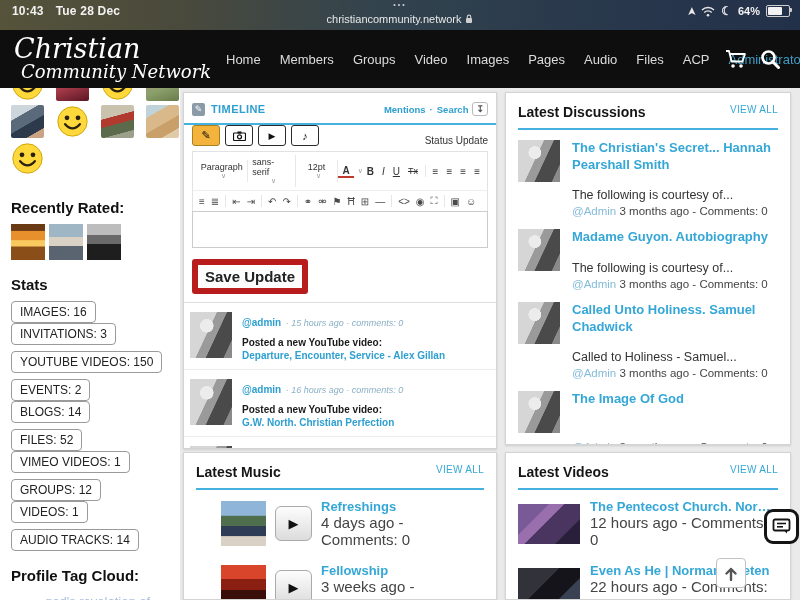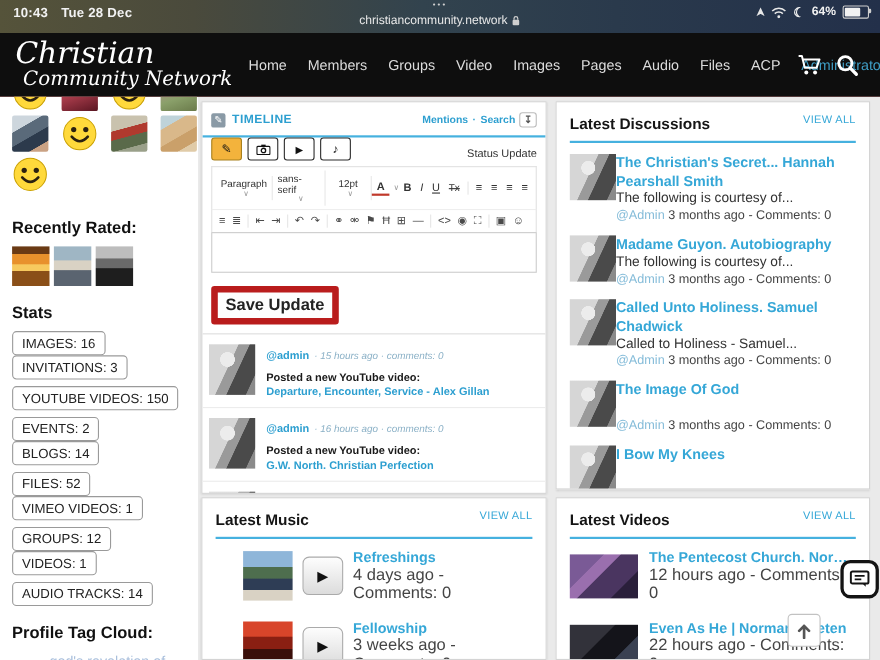--- a/index.html
+++ b/index.html
@@ -1,16 +1,16 @@
 <!DOCTYPE html>
 <html><head>
 <meta charset="utf-8">
 <style>
   html,body{margin:0;padding:0;background:#fff;}
-  .screen{position:relative;width:800px;height:600px;overflow:hidden;background:#b91c1c;font-family:"Liberation Sans",sans-serif;}
+  .screen{position:relative;width:800px;height:600px;overflow:hidden;background:#fde047;font-family:"Liberation Sans",sans-serif;}
 
   
   .statusbar{position:absolute;left:0;top:0;width:800px;height:30px;
     background:linear-gradient(90deg,#55533a 0%,#4a4a3c 22%,#32434e 48%,#2a3a4c 70%,#23304a 100%);
     color:#f2f2f2;}
   .sb-left{position:absolute;left:12px;top:4px;font-size:12px;font-weight:bold;letter-spacing:.2px;display:flex;gap:12px;}
   .sb-center{position:absolute;left:0;right:0;top:0;text-align:center;}
   .sb-dots{font-size:7px;letter-spacing:2px;color:#cfcfcf;line-height:9px;}
   .sb-url{font-size:11px;color:#e8e8e8;line-height:12px;display:inline-flex;align-items:center;gap:4px;}
   .sb-right{position:absolute;right:10px;top:4px;display:flex;align-items:center;gap:6px;font-size:11px;font-weight:bold;}
@@ -96,24 +96,24 @@
   .oldman{background:
     radial-gradient(circle at 40% 30%,#ececec 0 16%,rgba(0,0,0,0) 17%),
     linear-gradient(115deg,#d6d6d6 0 42%,#9a9a9a 43% 58%,#4a4a4a 59% 86%,#8a8a8a 87%);}
   .feed-user{font-size:10px;font-weight:bold;color:#2d9fd0;}
   .feed-meta{font-size:9px;color:#8ab0c6;font-style:italic;}
   .feed-action{font-size:10px;font-weight:bold;color:#1a1a1a;margin-top:7px;}
   .feed-link{font-size:10px;font-weight:bold;color:#2d9fd0;margin-top:2px;cursor:pointer;}
 
   
   .disc-card{left:505px;top:92px;width:286px;height:353px;}
-  .disc-item{display:flex;padding:10px 12px 2px;}
+  .disc-item{display:flex;gap:12px;padding:10px 12px 2px;}
   .disc-av{width:42px;height:42px;flex:none;}
   .disc-title{font-size:13px;font-weight:bold;color:#35a7d7;line-height:1.28;cursor:pointer;}
-  .disc-desc{font-size:12.5px;color:#333;margin-top:0;}
+  .disc-desc{font-size:12.5px;color:#333;margin-top:15px;}
   .disc-desc.empty{height:15px;}
   .disc-meta{font-size:11.5px;color:#444;margin-top:3px;}
   .disc-author{color:#85bcd9;}
 
   
   .music-card{left:183px;top:452px;width:314px;height:148px;}
   .vid-card{left:505px;top:452px;width:286px;height:148px;}
   .music-item{display:flex;align-items:center;gap:9px;padding:9px 12px 6px 37px;}
   .m-thumb{width:45px;height:45px;flex:none;}
   .mt1{background:linear-gradient(180deg,#8fb6d9 0 32%,#4e6e4e 33% 55%,#2e3d55 56% 78%,#d9d2c4 79%);}

